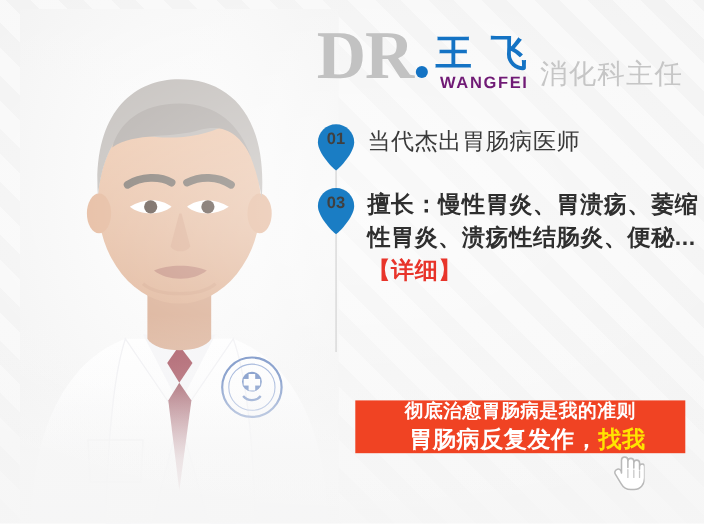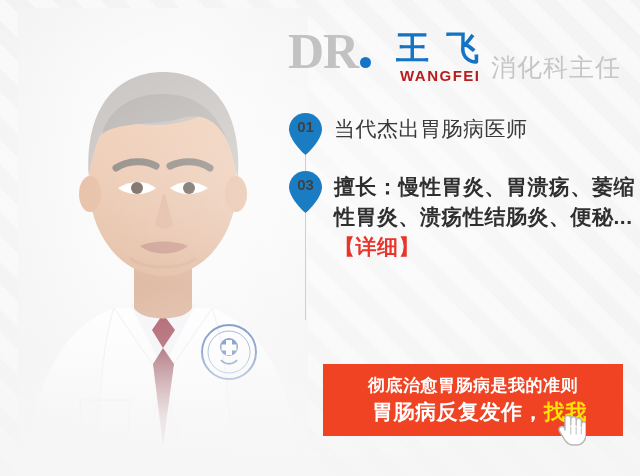--- a/index.html
+++ b/index.html
@@ -68,21 +68,21 @@
     top: 26px;
     width: 345px;
     height: 66px;
   }
   .logo-dr {
     position: absolute;
     left: 0;
     top: 0;
     font-family: "Liberation Serif", "DejaVu Serif", serif;
     font-weight: bold;
-    font-size: 50px;
+    font-size: 62px;
     line-height: 50px;
     color: #c2c2c2;
     letter-spacing: -1px;
   }
   .logo-dot {
     display: inline-block;
     width: 11px;
     height: 11px;
     border-radius: 50%;
     background: #1473c4;
@@ -99,21 +99,21 @@
     color: #1473c4;
     letter-spacing: 4px;
   }
   .logo-pinyin {
     position: absolute;
     left: 112px;
     top: 42px;
     font-size: 15px;
     line-height: 16px;
     font-weight: bold;
-    color: #b91c1c;
+    color: #701a75;
     letter-spacing: 1.5px;
   }
   .logo-title {
     position: absolute;
     left: 203px;
     top: 27px;
     font-size: 25px;
     line-height: 28px;
     color: #c6c6c6;
     letter-spacing: 1px;
@@ -177,21 +177,21 @@
     font-weight: bold;
     text-align: right;
   }
 
   
   .cta {
     position: absolute;
     left: 323px;
     top: 364px;
     width: 300px;
-    height: 72px;
+    height: 48px;
     background: #f04323;
     display: flex;
     flex-direction: column;
     align-items: center;
     justify-content: center;
   }
   .cta-line1 {
     font-size: 17px;
     line-height: 24px;
     color: #ffffff;

